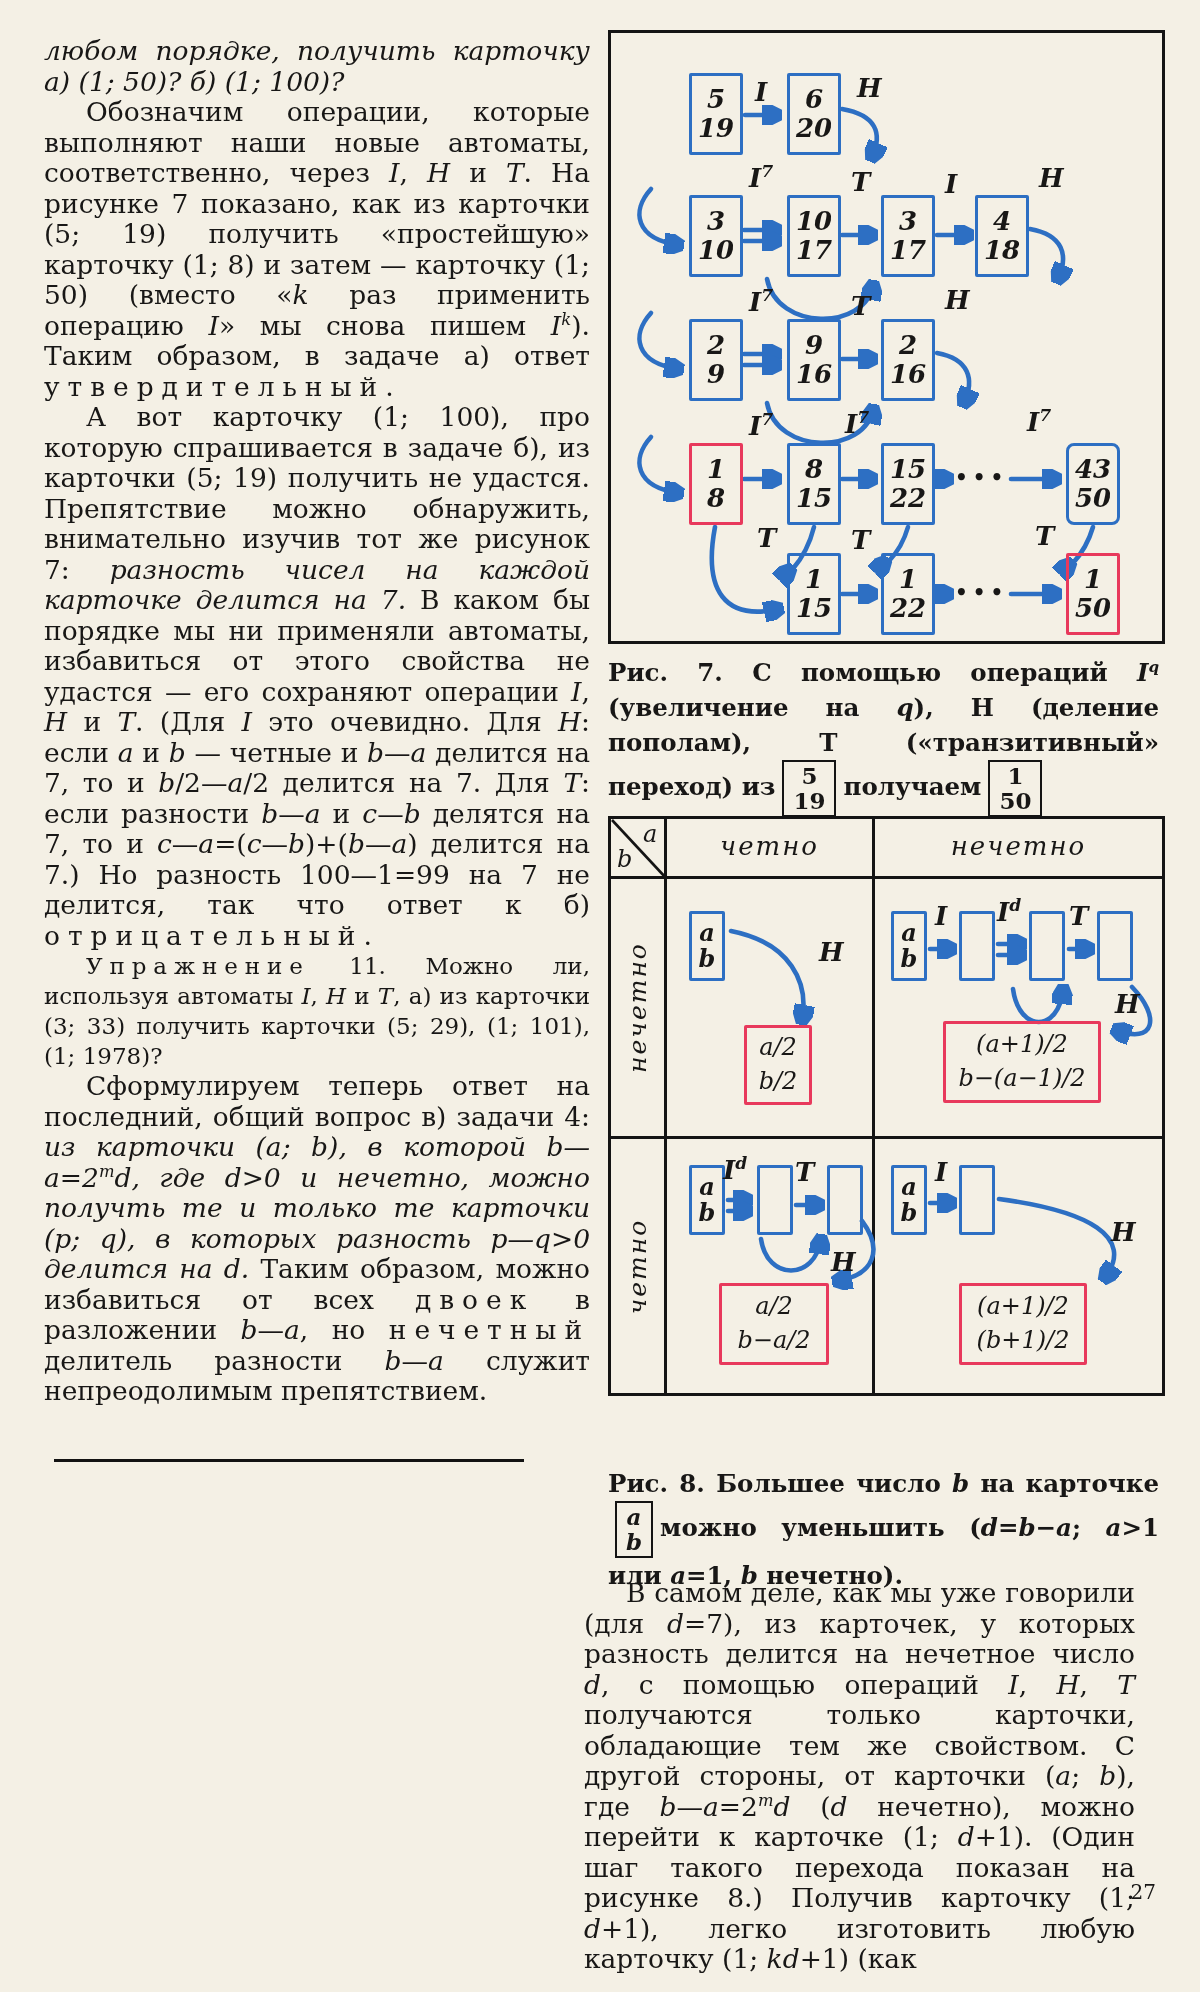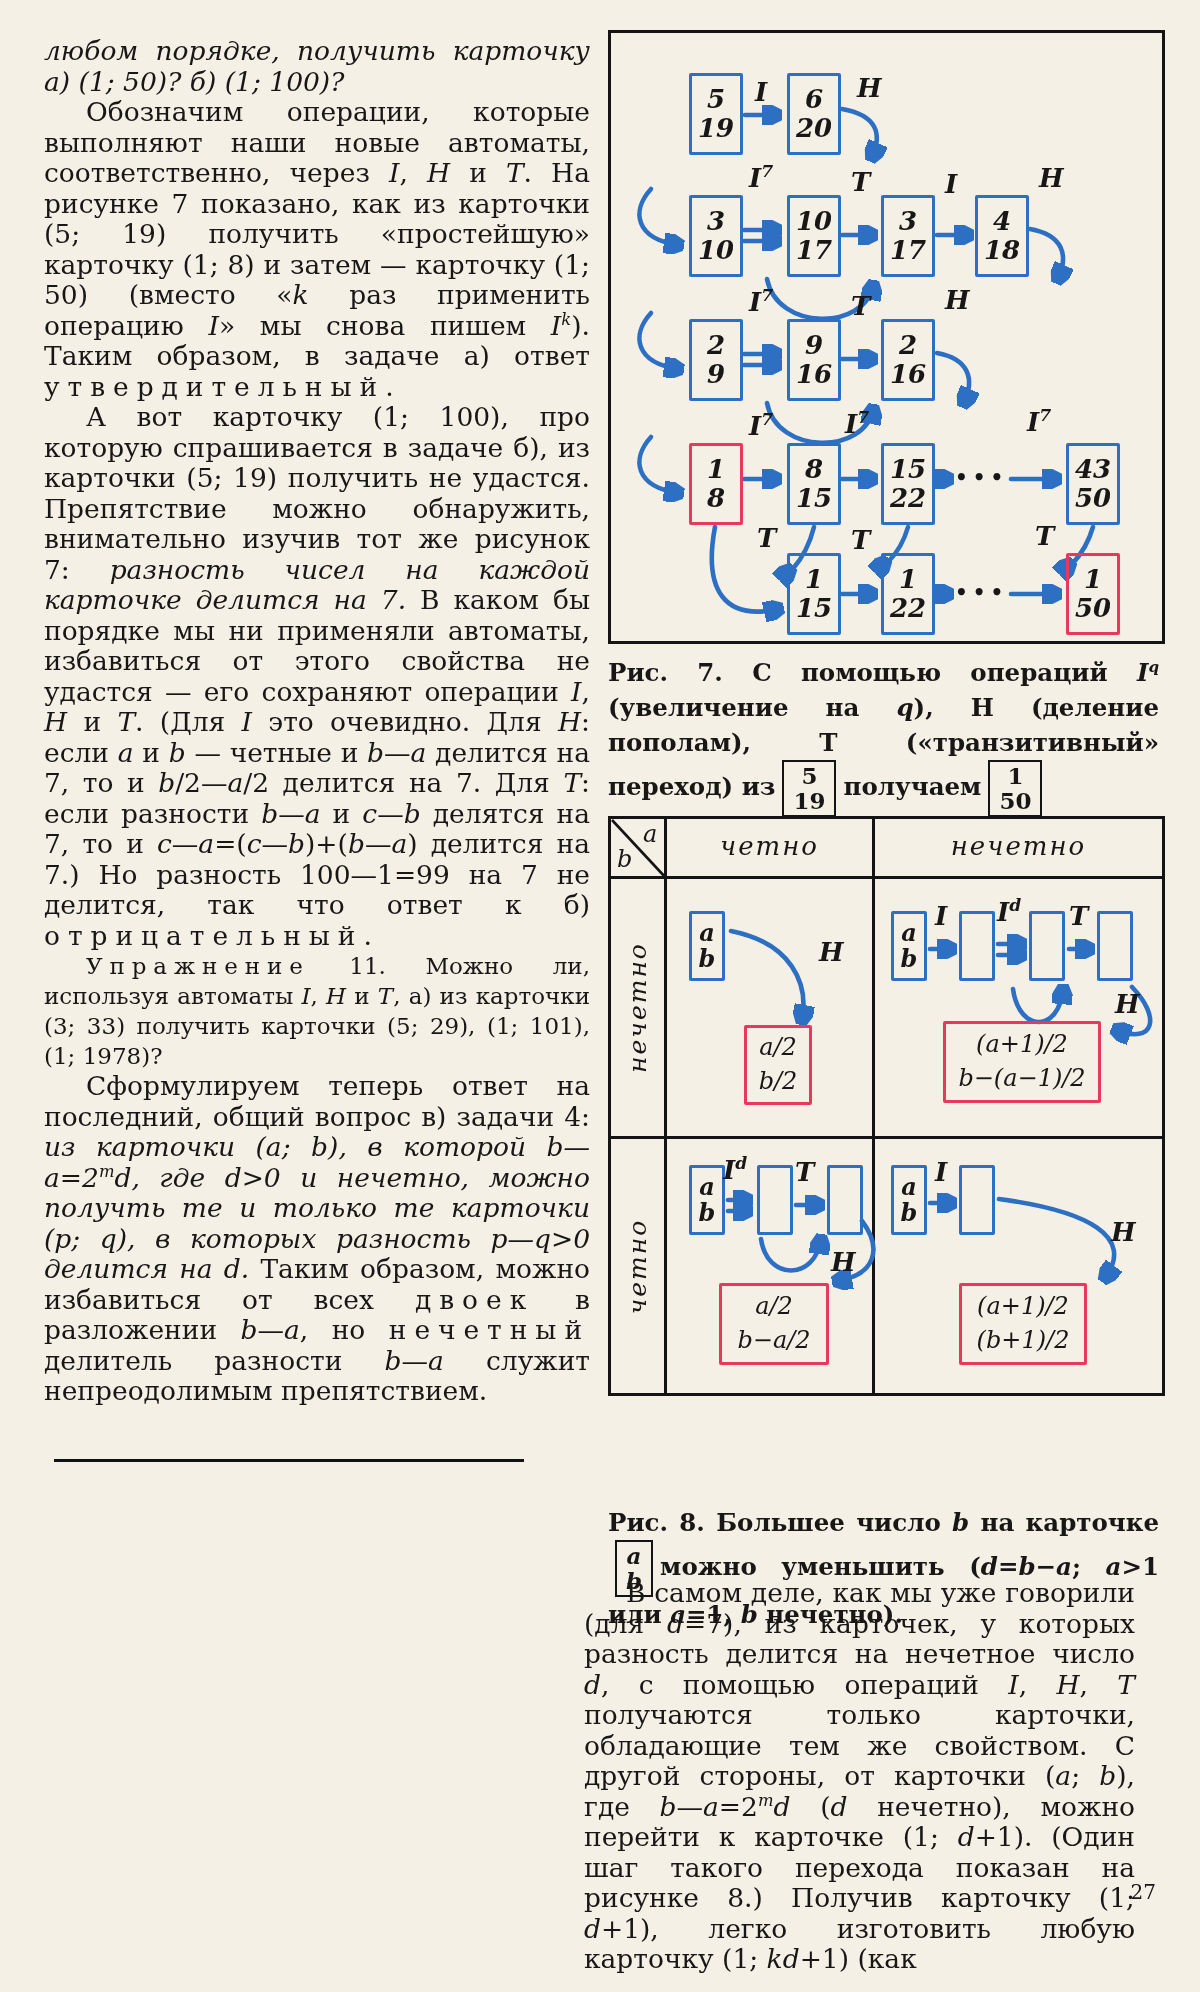--- a/index.html
+++ b/index.html
@@ -35,21 +35,21 @@
   .rbox{position:absolute;border:3.5px solid var(--red);display:flex;flex-direction:column;
         align-items:center;justify-content:center;font-style:italic;font-size:24px;
         line-height:1.4;border-radius:2px;}
   .fop{position:absolute;font-style:italic;font-weight:bold;font-size:26px;color:var(--ink);}
   .fop sup{font-size:0.66em;}
   .fdots{position:absolute;font-weight:bold;font-size:20px;letter-spacing:5px;color:var(--ink);}
   
   .caption{position:absolute;left:608px;width:551px;font-weight:bold;font-size:24.5px;
            line-height:35px;text-align:justify;}
   #fig7-caption{top:655px;}
-  #fig8-caption{top:1505px;}
+  #fig8-caption{top:1466px;}
   .mini-card{display:inline-flex;flex-direction:column;align-items:center;justify-content:center;
              border:2.5px solid #141414;padding:1px 9px;margin:0 7px;vertical-align:middle;
              font-weight:bold;line-height:1.1;font-size:23px;background:var(--paper);}
   .mini-card.it{font-style:italic;}
   
   #fig8{position:absolute;left:608px;top:816px;width:551px;height:574px;border:3px solid #141414;}
   .tline{position:absolute;background:#141414;}
   .colhead{position:absolute;top:12px;font-style:italic;font-size:26px;letter-spacing:2px;
            text-align:center;}
   .rowlab{position:absolute;left:0;width:53px;display:flex;align-items:center;justify-content:center;}
@@ -153,21 +153,21 @@
         <span>8</span>
       </div>
       <div class="fcard" style="left: 176px; top: 410px;">
         <span>8</span>
         <span>15</span>
       </div>
       <div class="fcard" style="left: 270px; top: 410px;">
         <span>15</span>
         <span>22</span>
       </div>
-      <div class="fcard" style="left: 455px; top: 410px;">
+      <div class="fcard" style="left: 455px; top: 410px; border-radius: 8px;">
         <span>43</span>
         <span>50</span>
       </div>
       <div class="fcard" style="left: 176px; top: 520px;">
         <span>1</span>
         <span>15</span>
       </div>
       <div class="fcard" style="left: 270px; top: 520px;">
         <span>1</span>
         <span>22</span>

